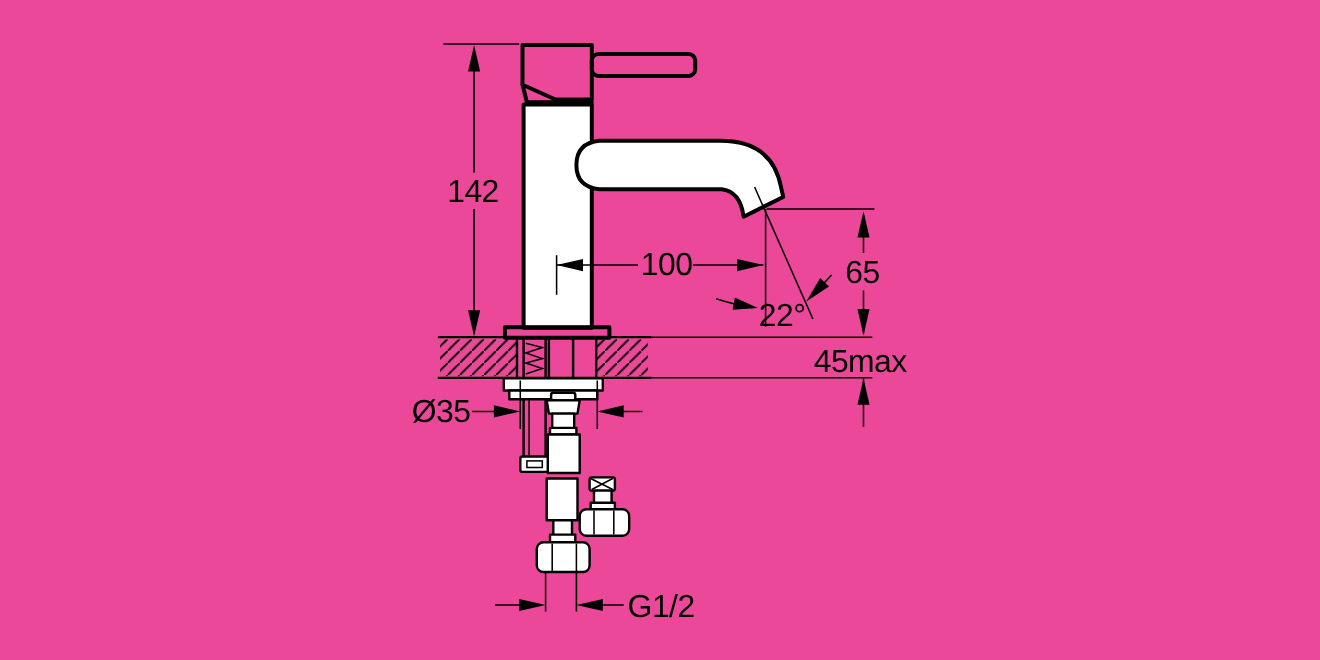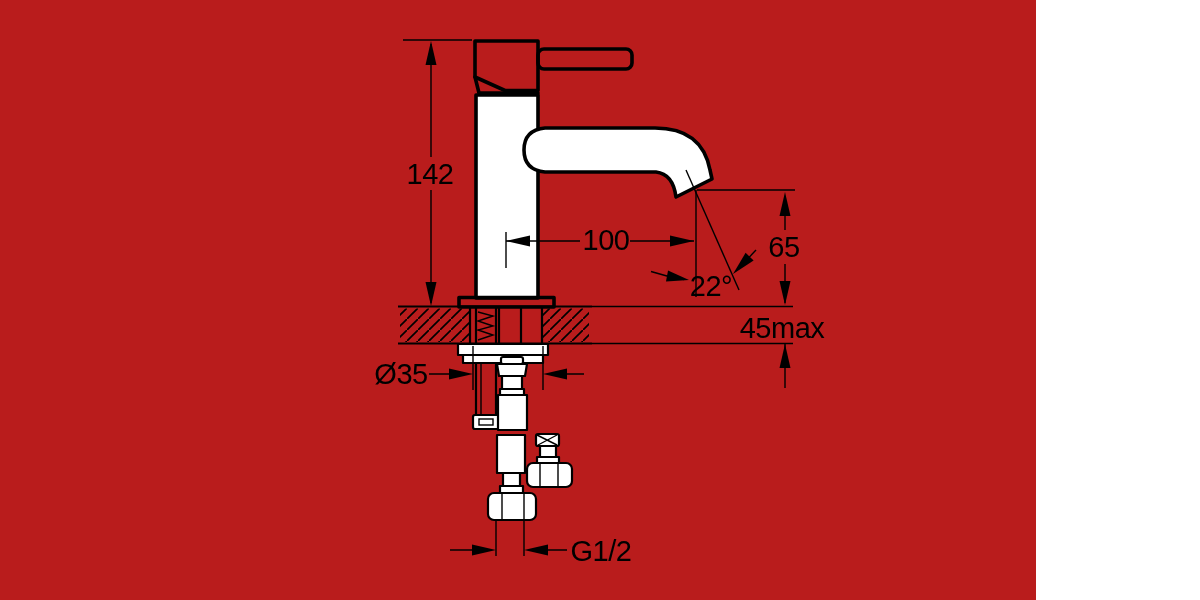--- a/index.html
+++ b/index.html
@@ -1,16 +1,16 @@
 <!DOCTYPE html>
 <html><head>
 <meta charset="utf-8">
 <style>
   html,body{margin:0;padding:0;background:#fff;}
-  .stage{position:relative;width:1036px;height:600px;background:#b91c1c;overflow:hidden;
+  .stage{position:relative;width:1200px;height:600px;background:#ec4899;overflow:hidden;
          font-family:"Liberation Sans", sans-serif;}
   svg{display:block;}
   text{font-family:"Liberation Sans", sans-serif;font-size:29px;fill:#000;letter-spacing:-0.5px;}
   .thick{stroke:#000;stroke-width:3.6;fill:none;stroke-linejoin:round;stroke-linecap:round;}
   .med{stroke:#000;stroke-width:2.2;fill:#fff;stroke-linejoin:round;}
   .medl{stroke:#000;stroke-width:2.2;fill:none;}
   .thin{stroke:#000;stroke-width:1.4;fill:none;}
   .fillw{fill:#fff;stroke:none;}
   .arrow{fill:#000;stroke:none;}
 </style>

